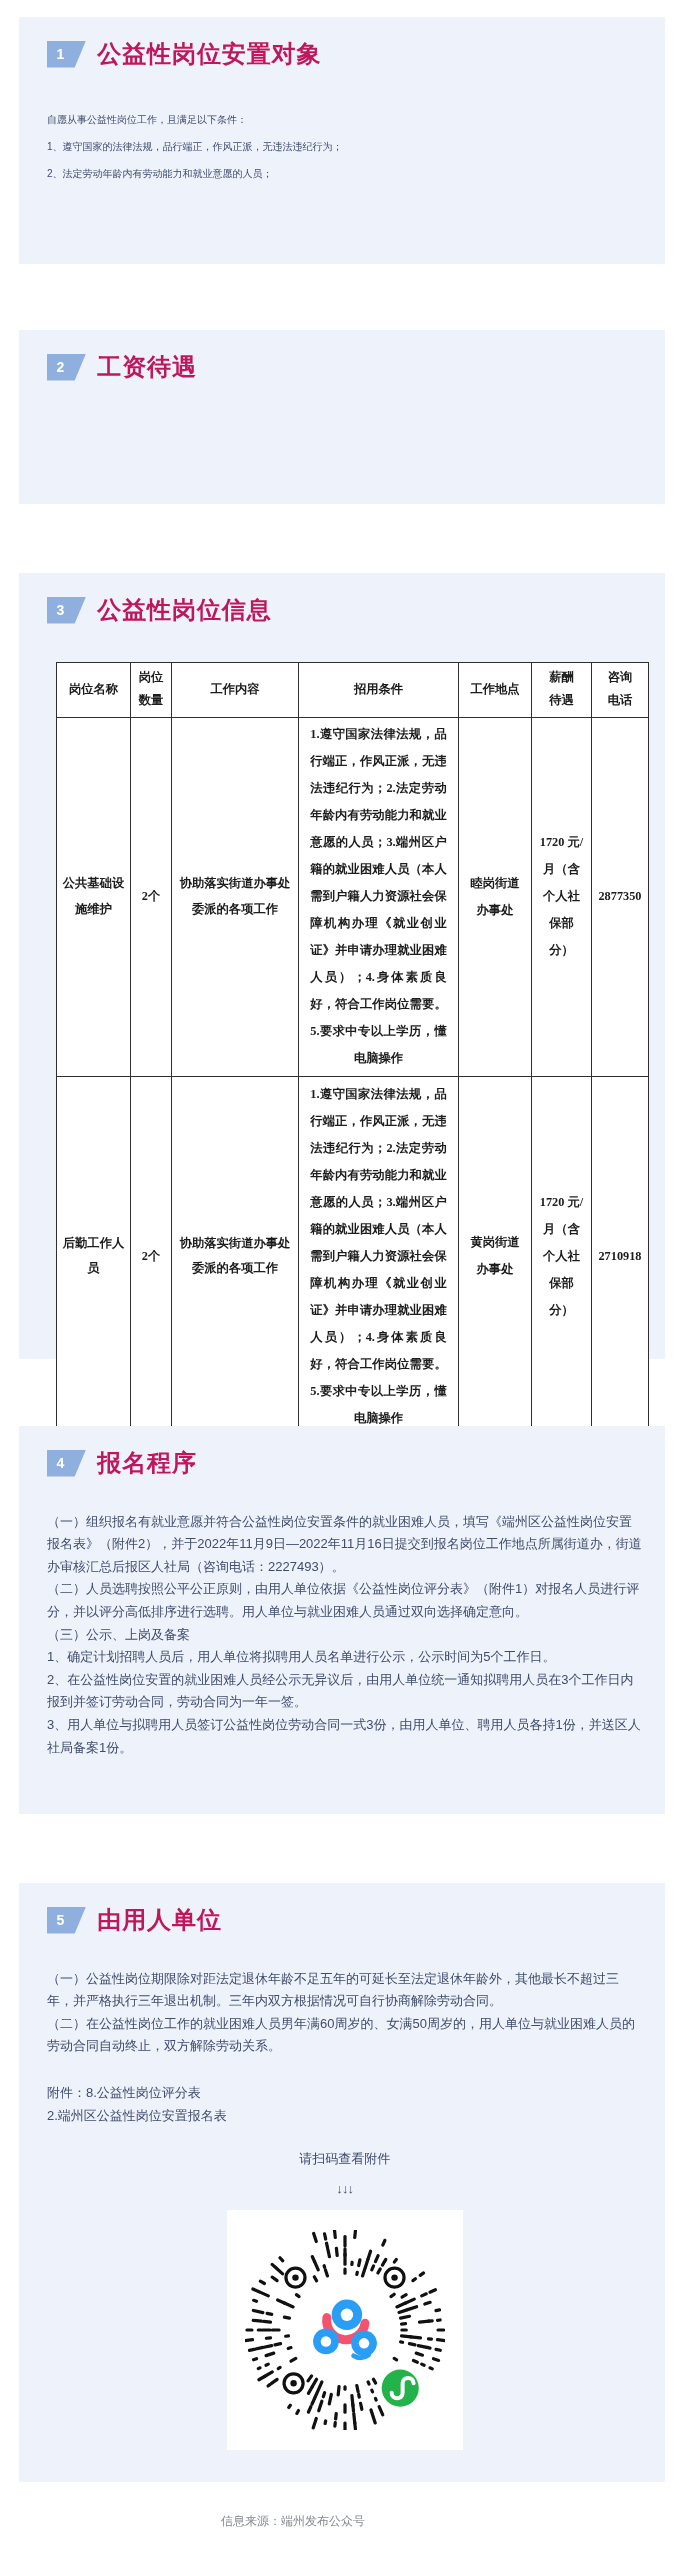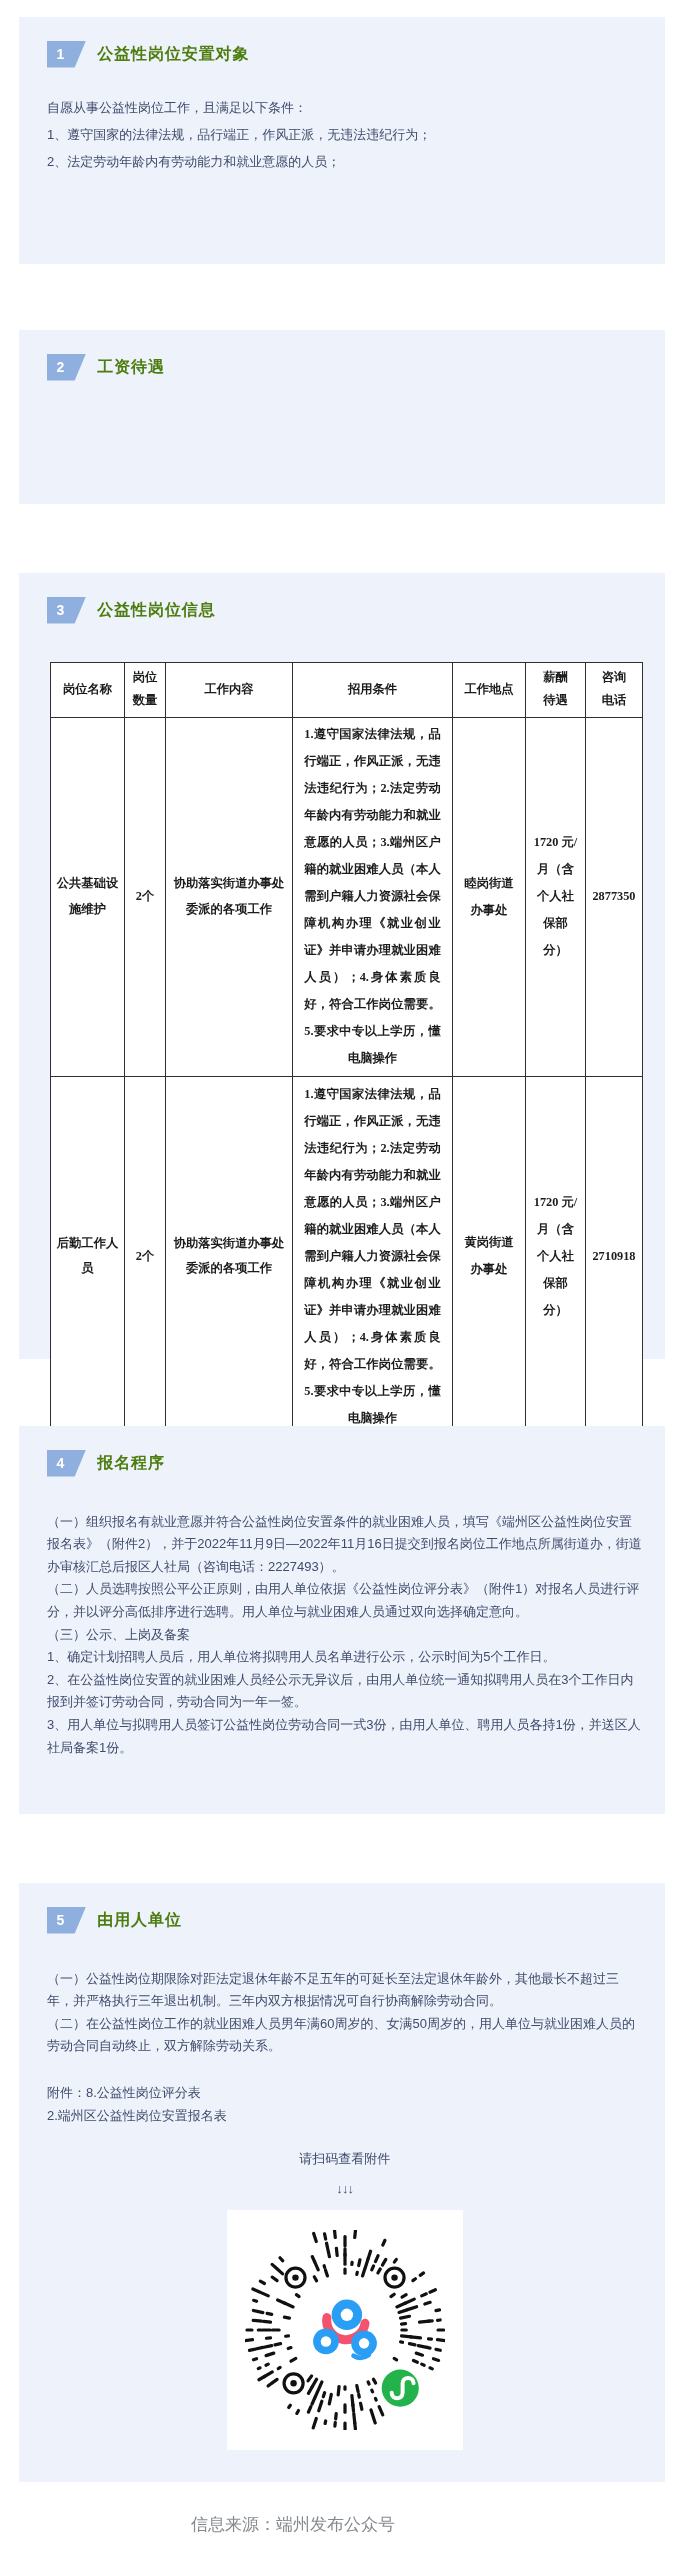--- a/index.html
+++ b/index.html
@@ -4,43 +4,43 @@
 <style>
   html,body{margin:0;padding:0;background:#ffffff;}
   .page{position:relative;width:681px;height:2576px;background:#ffffff;
         font-family:"Liberation Sans","DejaVu Sans",sans-serif;overflow:hidden;}
   .panel{position:absolute;left:19px;width:646px;background:#eef2fb;box-sizing:border-box;
          padding:0 22.6px 0 28px;}
   .sec-header{display:flex;align-items:center;padding-top:23.6px;height:27px;box-sizing:content-box;}
   .badge{width:39px;height:27px;background:#8fb0de;color:#fff;font-size:14px;font-weight:bold;
          line-height:27px;padding-left:9.4px;box-sizing:border-box;flex:0 0 auto;
          clip-path:polygon(0 0,100% 0,calc(100% - 11.3px) 100%,0 100%);}
-  .sec-title{margin:0 0 0 11.3px;font-size:16px;font-weight:bold;color:#4d7c0f;letter-spacing:0.9px;}
-  .sec-body{margin-top:26px;font-size:13px;line-height:27px;color:#3f4c6b;}
+  .sec-title{margin:0 0 0 11.3px;font-size:24px;font-weight:bold;color:#be185d;letter-spacing:0.9px;}
+  .sec-body{margin-top:38px;font-size:10px;line-height:27px;color:#3f4c6b;}
   .sec-body p{margin:0;}
   .dense .sec-body{margin-top:34px;font-size:13px;line-height:22.6px;}
   .attach{margin-top:24.5px;}
   
-  .job-table{border-collapse:collapse;table-layout:fixed;width:591px;margin:38px 0 0 3px;
+  .job-table{border-collapse:collapse;table-layout:fixed;width:591px;margin:38px 0 0 9px;
              background:#ffffff;font-family:"Liberation Serif","DejaVu Serif",serif;color:#1c1c1c;}
   .job-table th,.job-table td{border:1.4px solid #2f2f2f;text-align:center;vertical-align:middle;
              font-size:12.3px;font-weight:700;padding:1.9px 3.8px;line-height:25.4px;word-break:break-all;}
   .job-table thead tr{height:55px;}
   .job-table tbody tr{height:302px;}
   .hdr-narrow{display:inline-block;width:26px;line-height:22.6px;}
   td.cond{text-align:justify;text-align-last:center;line-height:27px;padding:3.8px 11.3px;}
   td.pay,td.place{padding:1.9px 7.5px;line-height:27px;}
   
   .qr-zone{text-align:center;}
   .qr-caption{margin-top:20px;font-size:13px;color:#3f4c6b;}
   .qr-arrows{margin-top:7.5px;font-size:13px;letter-spacing:-0.9px;color:#3f4c6b;}
   .qr-box{width:236px;height:240px;background:#ffffff;margin:9.4px auto 0;display:flex;
           align-items:center;justify-content:center;}
   .footer{position:absolute;top:2513px;left:0;width:586px;text-align:center;
-          font-size:17px;color:#84888f;}
+          font-size:12px;color:#84888f;}
 </style>
 </head>
 <body>
 
 <div class="page">
 
   <section class="panel" style="top:17px;height:247px;">
     <div class="sec-header">
       <div class="badge">1</div>
       <h2 class="sec-title">公益性岗位安置对象</h2>

